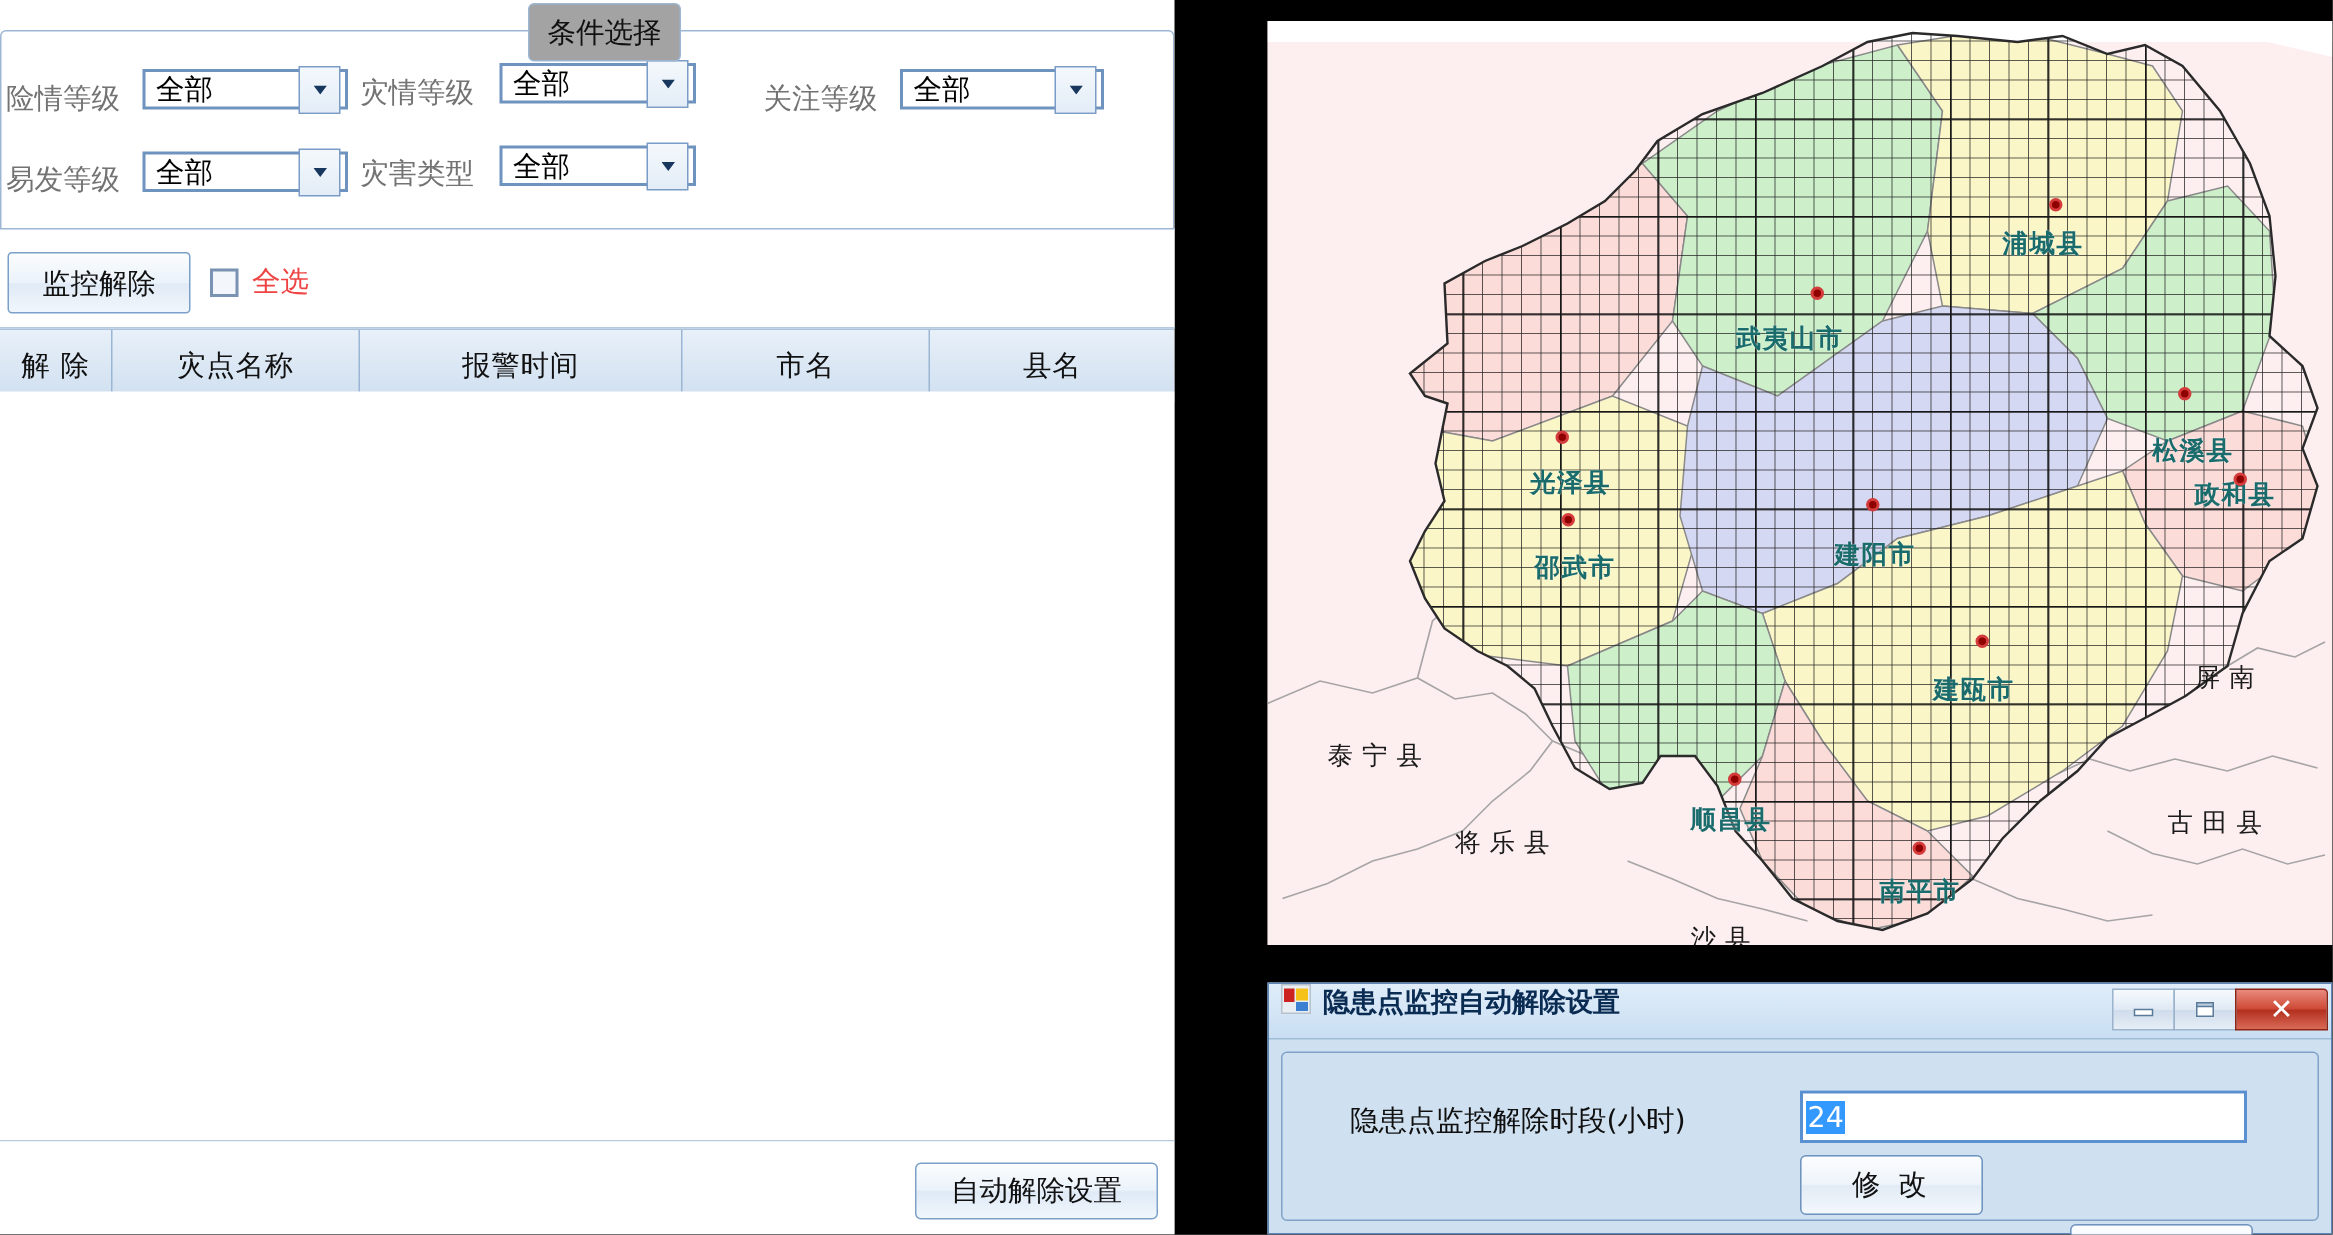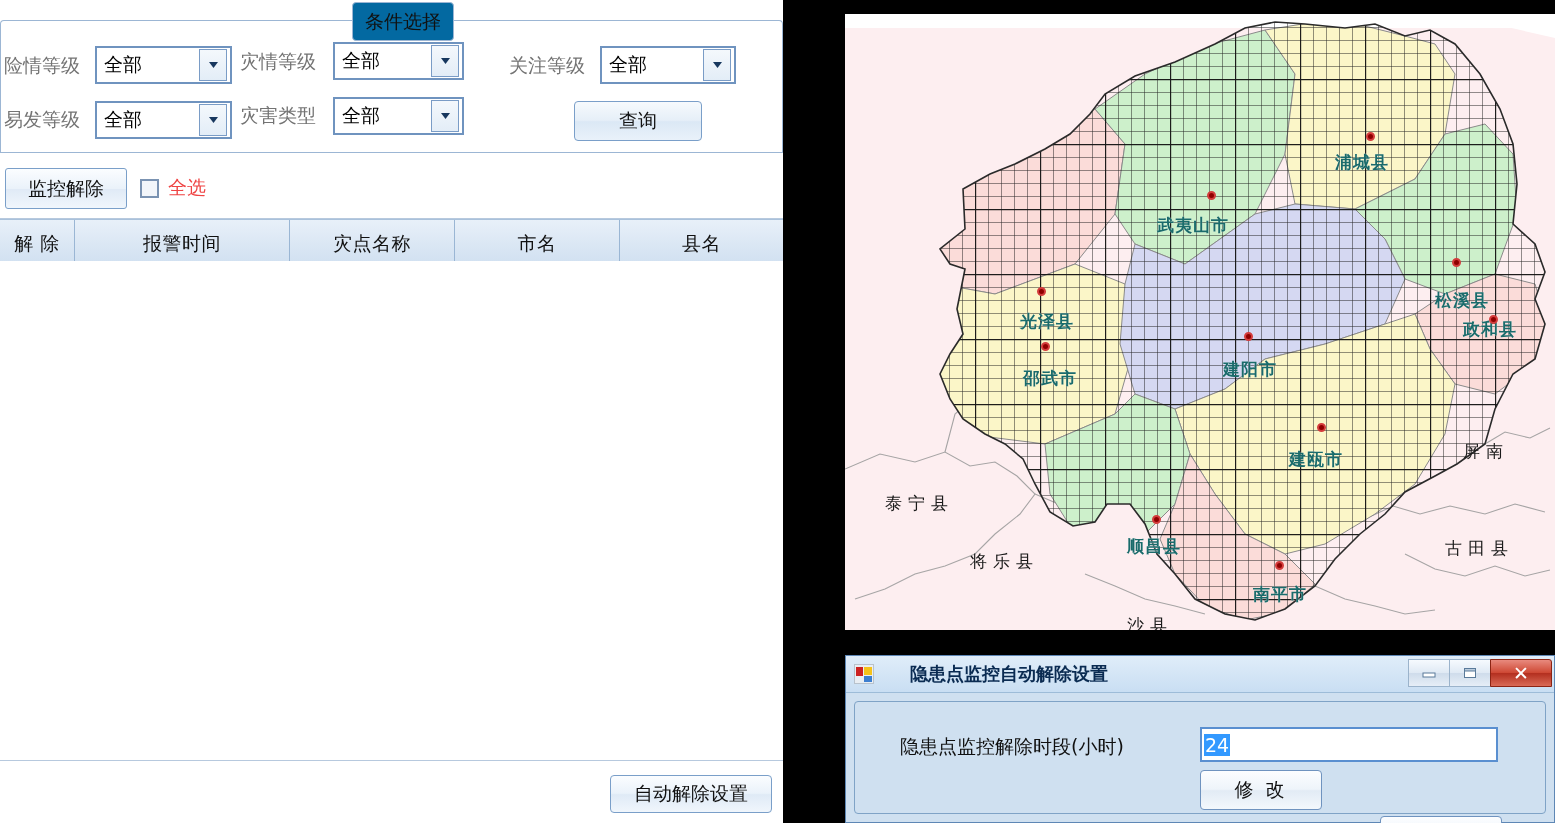--- a/index.html
+++ b/index.html
@@ -35,21 +35,21 @@
     border-top: 1px solid #9cb6d4;
     border-left: 1px solid #9cb6d4;
     border-right: 1px solid #9cb6d4;
     border-radius: 4px 4px 0 0;
     box-sizing: border-box;
   }
   #group-tab {
     position: absolute;
     left: 352px; top: 2px;
     width: 100px; height: 37px;
-    background: #0369a1;
+    background: #a3a3a3;
     border: 1px solid #9cb6d4;
     border-radius: 4px;
     display: flex;
     align-items: center;
     justify-content: center;
     font-size: 19px;
     color: #111;
     z-index: 3;
     letter-spacing: 0px;
   }
@@ -62,21 +62,21 @@
     letter-spacing: 0px;
   }
 
   .combo {
     position: absolute;
     box-sizing: border-box;
     background: #ffffff;
     border: 2px solid #6f93bf;
     display: flex;
     align-items: center;
-    height: 38px;
+    height: 27px;
   }
   .combo .combo-text {
     flex: 1;
     padding-left: 7px;
     font-size: 19px;
     color: #000;
     white-space: nowrap;
   }
   .combo .combo-arrow {
     width: 26px;
@@ -239,24 +239,22 @@
     background: #cfe0f0;
     border: 1px solid #5e87b5;
     box-sizing: border-box;
     box-shadow: 0 0 6px rgba(0,0,0,0.35);
   }
   #dialog-titlebar {
     position: relative;
     height: 37px;
     background: linear-gradient(to bottom, rgba(225,238,250,0.92) 0%, rgba(200,222,243,0.88) 100%);
     display: flex;
-    align-items: center;
     border-bottom: 1px solid #9dbcd8;
     box-sizing: border-box;
-    gap: 28px;
   }
   #dialog-icon {
     width: 20px; height: 20px;
     margin-left: 8px; margin-right: 8px;
     flex: 0 0 auto;
     position: relative;
   }
   #dialog-title {
     font-size: 18px;
     color: #0a2b52;
@@ -386,34 +384,33 @@
     <span class="field-label" style="left:240px; top:103px;">灾害类型</span>
     <div class="combo" style="left:333px; top:97px; width:131px;">
       <span class="combo-text">全部</span>
       <span class="combo-arrow">
         <svg width="9" height="6" viewBox="0 0 9 6">
             <polygon points="0,0 9,0 4.5,6" fill="#17375e"></polygon>
           </svg>
       </span>
     </div>
 
-    <div class="btn" style="left:574px; top:101px; width:128px; height:40px;">查询</div>
 
     <div id="toolbar-row">
       <div id="monitor-release-btn">监控解除</div>
       <div id="select-all-wrap">
         <span id="select-all-box"></span>
         <span id="select-all-label">全选</span>
       </div>
     </div>
 
     <div id="table-header">
       <div class="th" style="width:75px;">解 除</div>
+      <div class="th" style="width:165px;">灾点名称</div>
       <div class="th" style="width:215px;">报警时间</div>
-      <div class="th" style="width:165px;">灾点名称</div>
       <div class="th" style="width:165px;">市名</div>
       <div class="th" style="width:163px;">县名</div>
     </div>
 
     <div id="table-body"></div>
 
     <div id="footer-area">
       <div id="auto-release-btn">自动解除设置</div>
     </div>
   </div>

